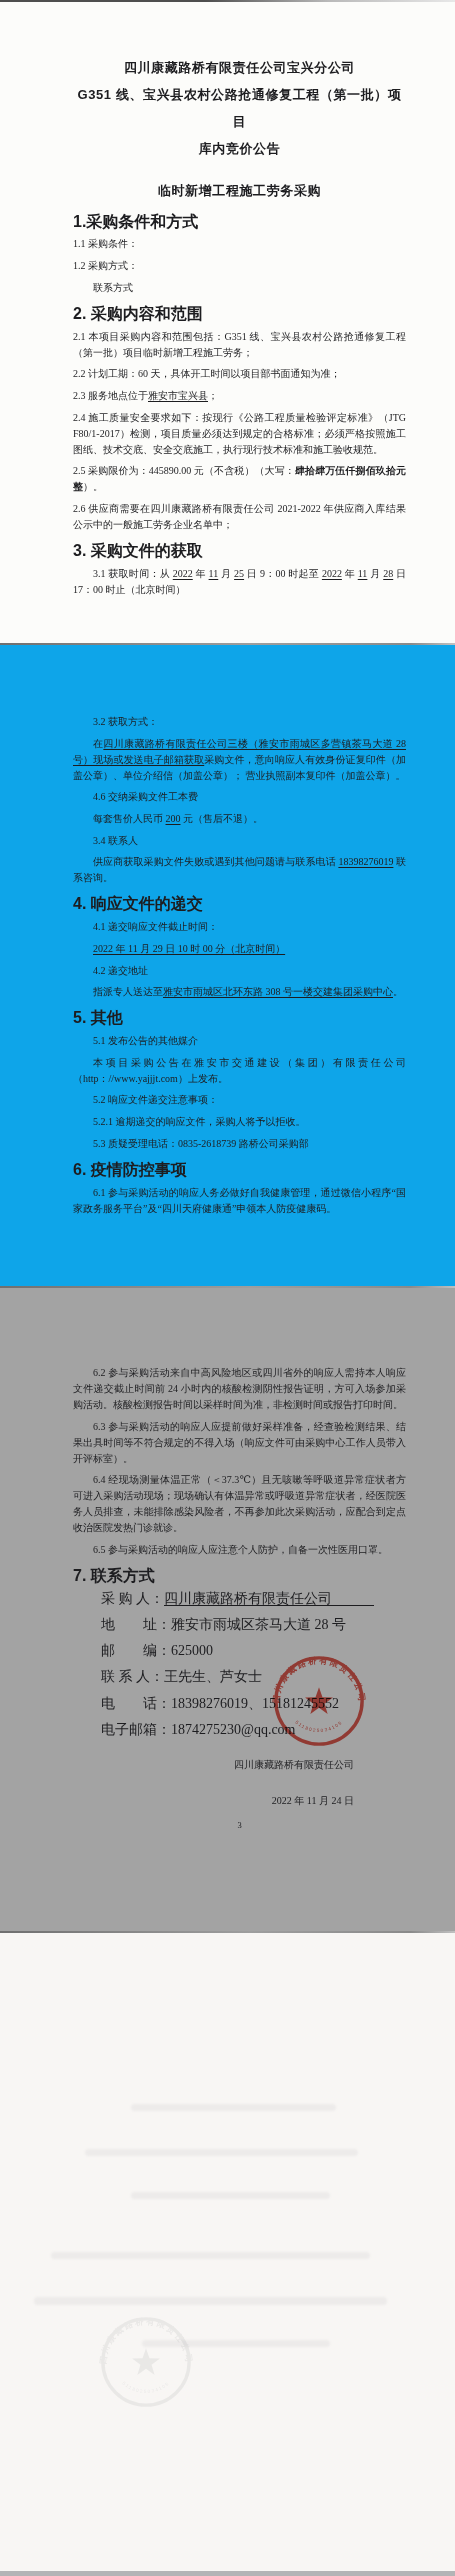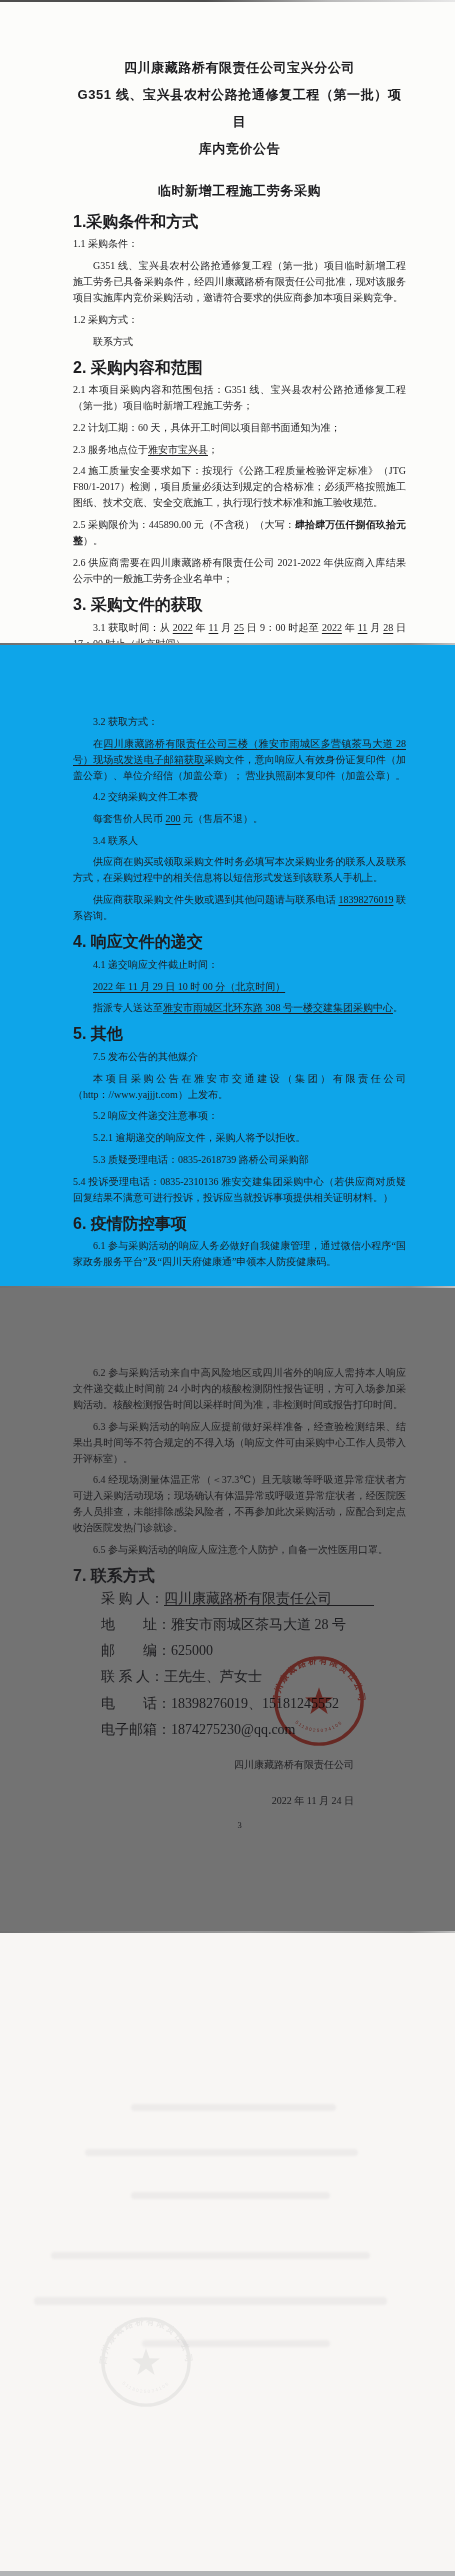--- a/index.html
+++ b/index.html
@@ -3,21 +3,21 @@
 <meta charset="utf-8">
 <title>document</title>
 <style>
   html,body{margin:0;padding:0;}
   body{background:#9a9a9c;font-family:"Liberation Serif","DejaVu Serif",serif;}
   #doc{position:relative;width:456px;height:2576px;margin:0 auto;background:#fdfdfb;color:#1d1d20;overflow:hidden;}
 
   .page{position:absolute;left:0;width:456px;overflow:hidden;}
   #page1{top:1.7px;height:641px;background:#fcfcfa;}
   #page2{top:645px;height:641px;background:#0ea5e9;}
-  #page3{top:1288px;height:643px;background:#737373;}
+  #page3{top:1288px;height:643px;background:#a3a3a3;}
   #page4{top:1933px;height:638px;background:#f8f6f4;}
 
   .content{padding:4px 50px 0 73px;}
   #page1 .content{padding-top:52px;}
   #page2 .content{padding-top:69px;}
   #page3 .content{padding-top:77px;}
 
   
   .t{text-align:center;font-family:"Liberation Sans","DejaVu Sans",sans-serif;font-weight:700;
      font-size:13px;line-height:27px;letter-spacing:0.6px;}
@@ -56,57 +56,55 @@
   <div class="edge" id="topline"></div>
 
   <section class="page" id="page1">
     <div class="content">
         <div class="t"><span>四川康藏路桥有限责任公司宝兴分公司</span></div>
         <div class="t"><span>G351 线、宝兴县农村公路抢通修复工程（第一批）项目</span></div>
         <div class="t t-gap"><span>库内竞价公告</span></div>
         <div class="t"><span>临时新增工程施工劳务采购</span></div>
         <div class="h"><span>1.采购条件和方式</span></div>
         <div class="p"><span>1.1 采购条件：</span></div>
-        <div class="p ind"><span>G351 线、宝兴县农村公路抢通修复工程（第一批）项目临时新增工程施工劳务已具备采购条件，经四川康藏路桥有限责任公司批准，现对该服务项目实施库内竞价采购活动，邀请符合要求的供应商参加本项目采购竞争。</span></div>
         <div class="p"><span>1.2 采购方式：</span></div>
         <div class="p ind"><span>联系方式</span></div>
         <div class="h"><span>2. 采购内容和范围</span></div>
         <div class="p"><span>2.1 本项目采购内容和范围包括：G351 线、宝兴县农村公路抢通修复工程（第一批）项目临时新增工程施工劳务；</span></div>
         <div class="p"><span>2.2 计划工期：60 天，具体开工时间以项目部书面通知为准；</span></div>
         <div class="p"><span>2.3 服务地点位于</span><span class="u">雅安市宝兴县</span><span>；</span></div>
         <div class="p"><span>2.4 施工质量安全要求如下：按现行《公路工程质量检验评定标准》（JTG F80/1-2017）检测，项目质量必须达到规定的合格标准；必须严格按照施工图纸、技术交底、安全交底施工，执行现行技术标准和施工验收规范。</span></div>
         <div class="p"><span>2.5 采购限价为：445890.00 元（不含税）（大写：</span><span class="b">肆拾肆万伍仟捌佰玖拾元整</span><span>）。</span></div>
         <div class="p"><span>2.6 供应商需要在四川康藏路桥有限责任公司 2021-2022 年供应商入库结果公示中的一般施工劳务企业名单中；</span></div>
         <div class="h"><span>3. 采购文件的获取</span></div>
         <div class="p ind"><span>3.1 获取时间：从 </span><span class="u">2022</span><span> 年 </span><span class="u">11</span><span> 月 </span><span class="u">25</span><span> 日 9：00 时起至 </span><span class="u">2022</span><span> 年 </span><span class="u">11</span><span> 月 </span><span class="u">28</span><span> 日 17：00 时止（北京时间）</span></div>
       </div>
   </section>
 
   <div class="edge sep" id="sep1"></div>
 
   <section class="page" id="page2">
     <div class="content">
         <div class="p ind"><span>3.2 获取方式：</span></div>
         <div class="p ind"><span>在</span><span class="u">四川康藏路桥有限责任公司三楼（雅安市雨城区多营镇茶马大道 28 号）现场或发送电子邮箱获取</span><span>采购文件，意向响应人有效身份证复印件（加盖公章）、单位介绍信（加盖公章）； 营业执照副本复印件（加盖公章）。</span></div>
-        <div class="p ind"><span>4.2 交纳采购文件工本费</span></div>
+        <div class="p ind"><span>4.6 交纳采购文件工本费</span></div>
         <div class="p ind"><span>每套售价人民币 </span><span class="u">200</span><span> 元（售后不退）。</span></div>
         <div class="p ind"><span>3.4 联系人</span></div>
-        <div class="p ind"><span>供应商在购买或领取采购文件时务必填写本次采购业务的联系人及联系方式，在采购过程中的相关信息将以短信形式发送到该联系人手机上。</span></div>
         <div class="p ind"><span>供应商获取采购文件失败或遇到其他问题请与联系电话 </span><span class="u">18398276019</span><span> 联系咨询。</span></div>
         <div class="h"><span>4. 响应文件的递交</span></div>
         <div class="p ind"><span>4.1 递交响应文件截止时间：</span></div>
         <div class="p ind"><span class="u">2022 年 11 月 29 日 10 时 00 分（北京时间）</span></div>
+        <div class="p ind"><span>4.2 递交地址</span></div>
         <div class="p ind"><span>指派专人送达至</span><span class="u">雅安市雨城区北环东路 308 号一楼交建集团采购中心</span><span>。</span></div>
         <div class="h"><span>5. 其他</span></div>
-        <div class="p ind"><span>7.5 发布公告的其他媒介</span></div>
+        <div class="p ind"><span>5.1 发布公告的其他媒介</span></div>
         <div class="p ind"><span>本项目采购公告在雅安市交通建设（集团）有限责任公司（http：//www.yajjjt.com）上发布。</span></div>
         <div class="p ind"><span>5.2 响应文件递交注意事项：</span></div>
         <div class="p ind"><span>5.2.1 逾期递交的响应文件，采购人将予以拒收。</span></div>
         <div class="p ind"><span>5.3 质疑受理电话：0835-2618739 路桥公司采购部</span></div>
-        <div class="p"><span>5.4 投诉受理电话：0835-2310136 雅安交建集团采购中心（若供应商对质疑回复结果不满意可进行投诉，投诉应当就投诉事项提供相关证明材料。）</span></div>
         <div class="h"><span>6. 疫情防控事项</span></div>
         <div class="p ind"><span>6.1 参与采购活动的响应人务必做好自我健康管理，通过微信小程序“国家政务服务平台”及“四川天府健康通”申领本人防疫健康码。</span></div>
       </div>
   </section>
 
   <div class="edge sep" id="sep2"></div>
 
   <section class="page" id="page3">
     <div class="content">
         <div class="p ind"><span>6.2 参与采购活动来自中高风险地区或四川省外的响应人需持本人响应文件递交截止时间前 24 小时内的核酸检测阴性报告证明，方可入场参加采购活动。核酸检测报告时间以采样时间为准，非检测时间或报告打印时间。</span></div>

